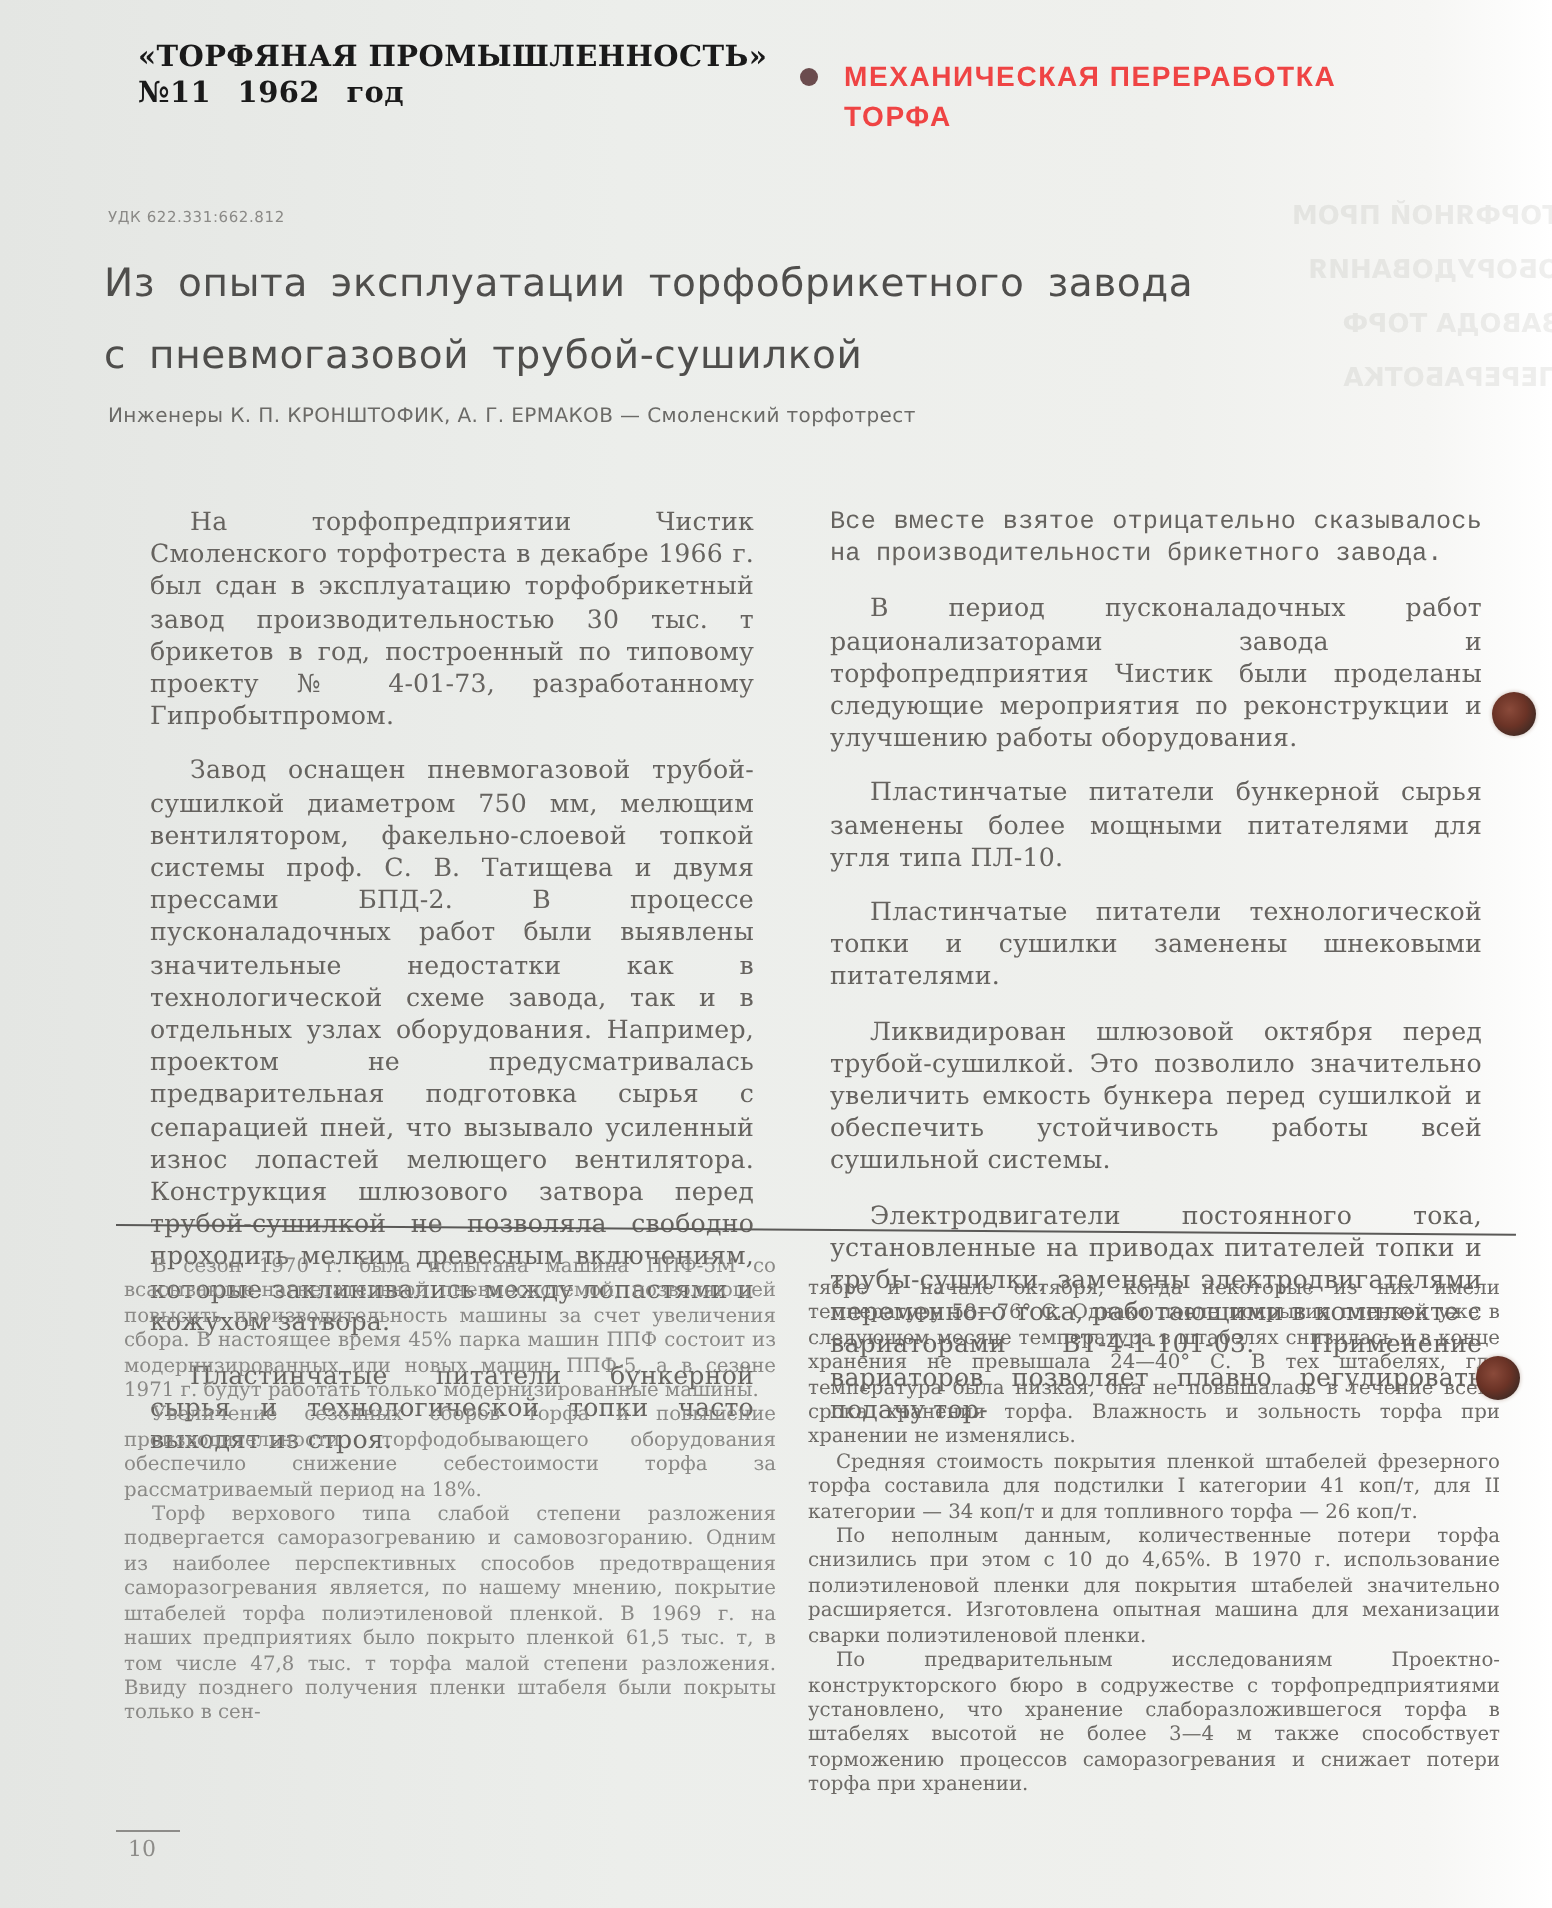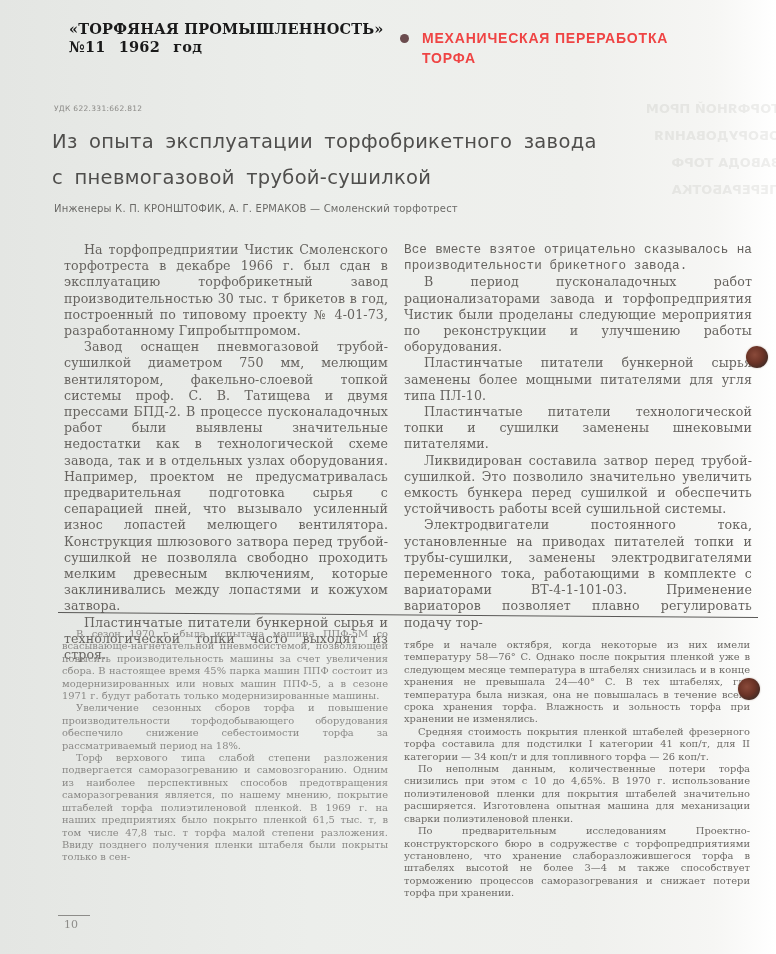--- a/index.html
+++ b/index.html
@@ -36,21 +36,21 @@
     font-size: 19.5px; line-height: 36px; color: #4f4e4c; word-spacing: 5px; letter-spacing: 0.3px;
   }
   .authors {
     left: 54px; top: 203px; font-family: "DejaVu Sans", sans-serif;
     font-size: 10px; color: #6b6a67; letter-spacing: 0.2px;
   }
   .col {
     font-size: 12.6px; line-height: 16.2px; color: #66635f;
     text-align: justify; letter-spacing: 0.1px;
   }
-  .col p { margin: 0; text-indent: 20px; }
+  .col p { margin: 11px; text-indent: 20px; }
   .col p.noindent { text-indent: 0; font-family: Liberation Mono, monospace; }
   .col-a { left: 64px; top: 242px; width: 324px; }
   .col-b { left: 404px; top: 242px; width: 348px; }
   .rule {
     left: 58px; top: 612px; width: 700px; height: 1px; background: #5a5957;
     transform: rotate(0.4deg); transform-origin: left center;
   }
   .small {
     font-size: 9.9px; line-height: 12.4px; color: #7b7976;
     text-align: justify;
@@ -110,21 +110,21 @@
   <p>На торфопредприятии Чистик Смоленского торфотреста в декабре 1966 г. был сдан в эксплуатацию торфобрикетный завод производительностью 30 тыс. т брикетов в год, построенный по типовому проекту № 4-01-73, разработанному Гипробытпромом.</p>
   <p>Завод оснащен пневмогазовой трубой-сушилкой диаметром 750 мм, мелющим вентилятором, факельно-слоевой топкой системы проф. С. В. Татищева и двумя прессами БПД-2. В процессе пусконаладочных работ были выявлены значительные недостатки как в технологической схеме завода, так и в отдельных узлах оборудования. Например, проектом не предусматривалась предварительная подготовка сырья с сепарацией пней, что вызывало усиленный износ лопастей мелющего вентилятора. Конструкция шлюзового затвора перед трубой-сушилкой не позволяла свободно проходить мелким древесным включениям, которые заклинивались между лопастями и кожухом затвора.</p>
   <p>Пластинчатые питатели бункерной сырья и технологической топки часто выходят из строя.</p>
 </div>
 
 <div class="abs col col-b">
   <p class="noindent">Все вместе взятое отрицательно сказывалось на производительности брикетного завода.</p>
   <p>В период пусконаладочных работ рационализаторами завода и торфопредприятия Чистик были проделаны следующие мероприятия по реконструкции и улучшению работы оборудования.</p>
   <p>Пластинчатые питатели бункерной сырья заменены более мощными питателями для угля типа ПЛ-10.</p>
   <p>Пластинчатые питатели технологической топки и сушилки заменены шнековыми питателями.</p>
-  <p>Ликвидирован составила затвор перед трубой-сушилкой. Это позволило значительно увеличить емкость бункера перед сушилкой и обеспечить устойчивость работы всей сушильной системы.</p>
+  <p>Ликвидирован шлюзовой октября перед трубой-сушилкой. Это позволило значительно увеличить емкость бункера перед сушилкой и обеспечить устойчивость работы всей сушильной системы.</p>
   <p>Электродвигатели постоянного тока, установленные на приводах питателей топки и трубы-сушилки, заменены электродвигателями переменного тока, работающими в комплекте с вариаторами ВТ-4-1-101-03. Применение вариаторов позволяет плавно регулировать подачу тор-</p>
 </div>
 
 <div class="abs rule"></div>
 
 <div class="abs small col-c">
   <p>В сезон 1970 г. была испытана машина ППФ-5М со всасывающе-нагнетательной пневмосистемой, позволяющей повысить производительность машины за счет увеличения сбора. В настоящее время 45% парка машин ППФ состоит из модернизированных или новых машин ППФ-5, а в сезоне 1971 г. будут работать только модернизированные машины.</p>
   <p>Увеличение сезонных сборов торфа и повышение производительности торфодобывающего оборудования обеспечило снижение себестоимости торфа за рассматриваемый период на 18%.</p>
   <p>Торф верхового типа слабой степени разложения подвергается саморазогреванию и самовозгоранию. Одним из наиболее перспективных способов предотвращения саморазогревания является, по нашему мнению, покрытие штабелей торфа полиэтиленовой пленкой. В 1969 г. на наших предприятиях было покрыто пленкой 61,5 тыс. т, в том числе 47,8 тыс. т торфа малой степени разложения. Ввиду позднего получения пленки штабеля были покрыты только в сен-</p>
 </div>

